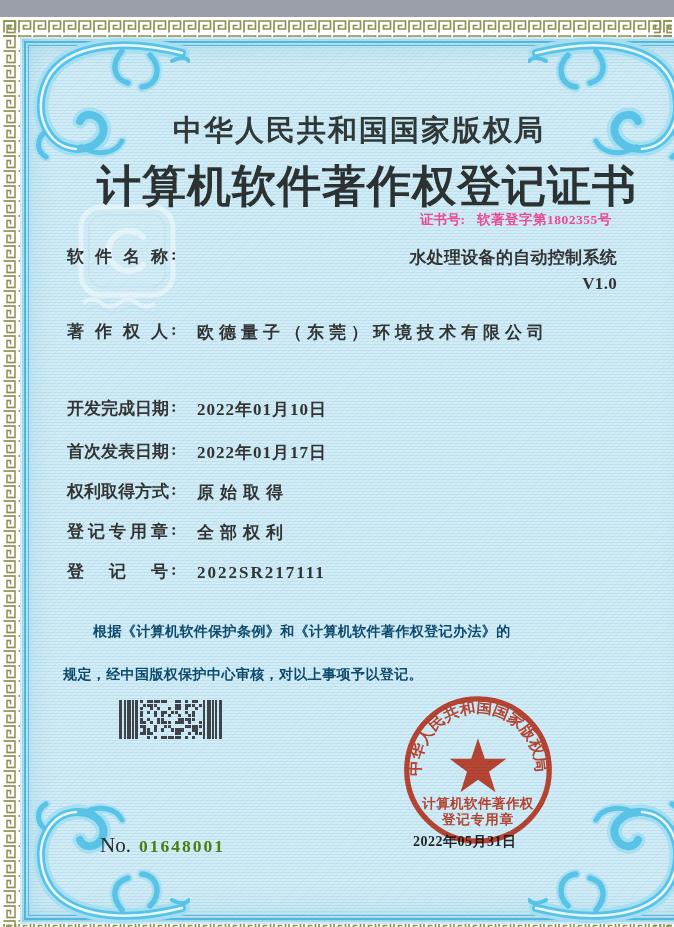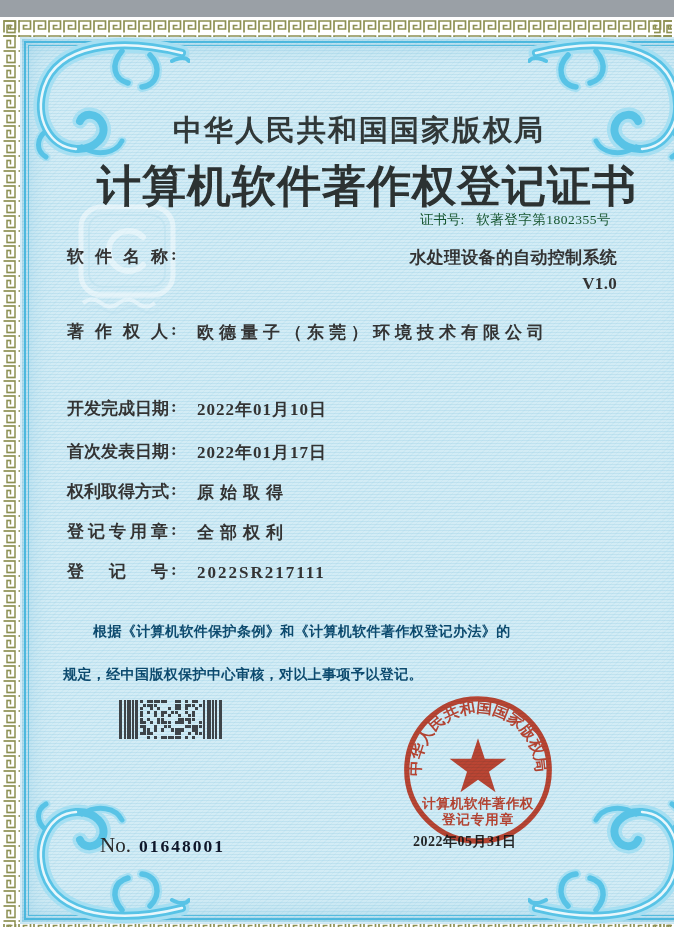--- a/index.html
+++ b/index.html
@@ -21,21 +21,21 @@
   .corner{position:absolute;width:168px;height:126px;pointer-events:none;}
   .c-tl{left:22px;top:18px;}
   .c-tr{right:22px;top:18px;transform:scaleX(-1);}
   .c-bl{left:22px;bottom:18px;transform:scaleY(-1);}
   .c-br{right:22px;bottom:18px;transform:scale(-1,-1);}
   .watermark{position:absolute;left:75px;top:186px;opacity:.5;}
   .title1{position:absolute;left:0;top:94px;width:100%;text-align:center;
           font-size:29px;font-weight:700;letter-spacing:2px;color:#313838;}
   .title2{position:absolute;left:8px;top:140px;width:100%;text-align:center;
           font-size:44px;font-weight:700;letter-spacing:1px;color:#2c3232;}
-  .certno{position:absolute;left:420px;top:194px;font-size:13.5px;font-weight:400;color:#14532d;}
+  .certno{position:absolute;left:420px;top:194px;font-size:13.5px;font-weight:700;color:#ec4899;}
   .certno .cv{margin-left:12px;letter-spacing:.5px;}
   .row{position:absolute;left:67px;height:24px;font-size:17px;color:#333;font-weight:600;}
   .row .lbl{position:absolute;left:0;top:0;width:101px;display:inline-block;
             text-align:justify;text-align-last:justify;white-space:nowrap;}
   .row .cl{position:absolute;left:104px;top:0;}
   .row .val{position:absolute;left:130px;top:0;white-space:pre-line;width:420px;line-height:26px;}
   .ls0{letter-spacing:.3px;text-align:right;} .ls5{letter-spacing:5px;} .ls1{letter-spacing:1px;}
   .ls6{letter-spacing:6px;} .ls2{letter-spacing:2px;}
   .statement{position:absolute;left:63px;top:593px;width:565px;font-size:14px;font-weight:600;
              color:#0c4a6e;line-height:43px;text-indent:30px;white-space:pre-line;letter-spacing:.4px;}
@@ -285,16 +285,16 @@
     <text font-size="16" font-weight="700" fill="#e0402a">
       <textPath href="#ringArc" startOffset="0" textLength="196" lengthAdjust="spacingAndGlyphs">中华人民共和国国家版权局</textPath>
     </text>
     <text x="80" y="119" text-anchor="middle" font-size="14" font-weight="700" fill="#e0402a" letter-spacing="0.5">计算机软件著作权</text>
     <text x="80" y="136" text-anchor="middle" font-size="14" font-weight="700" fill="#e0402a" letter-spacing="1">登记专用章</text>
   </svg>
 
   <div class="issue-date">2022年05月31日</div>
 
   <div class="serial">
-    <span>No.</span><span class="num" style="color:#0f172a">01648001</span>
+    <span>No.</span><span class="num" style="color:#4d7c0f">01648001</span>
   </div>
 
 </div>
 
 </body></html>

